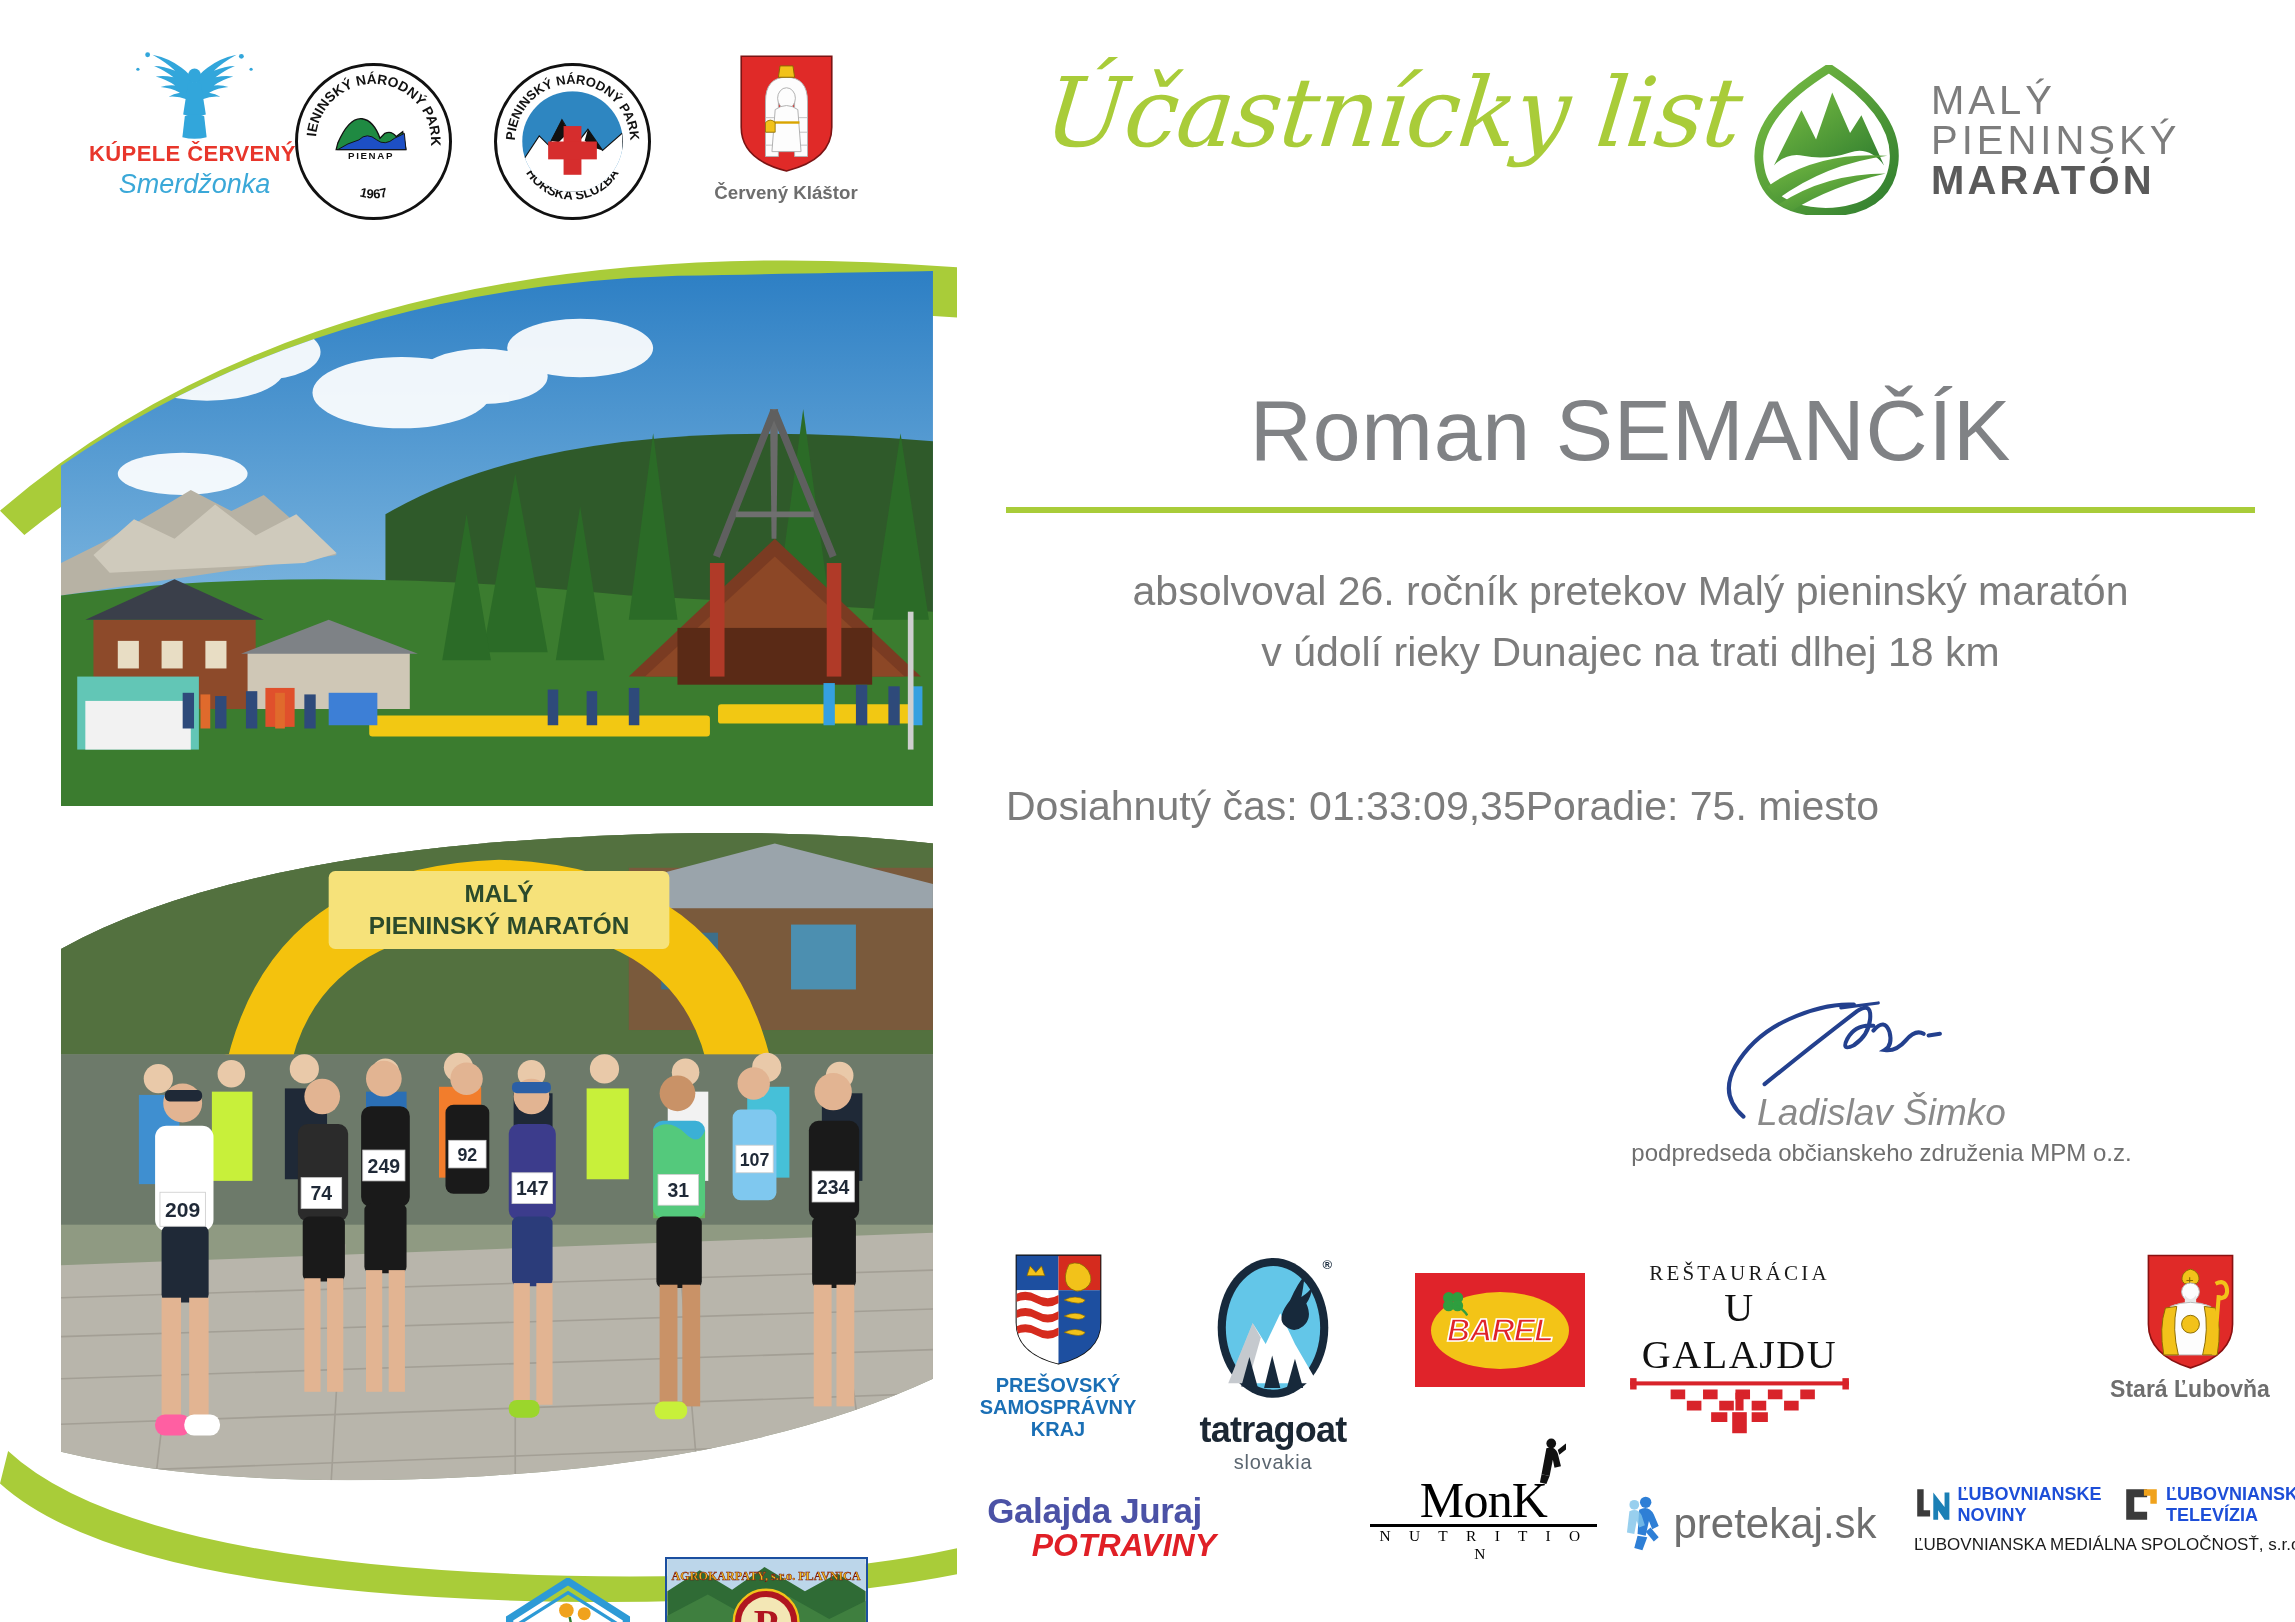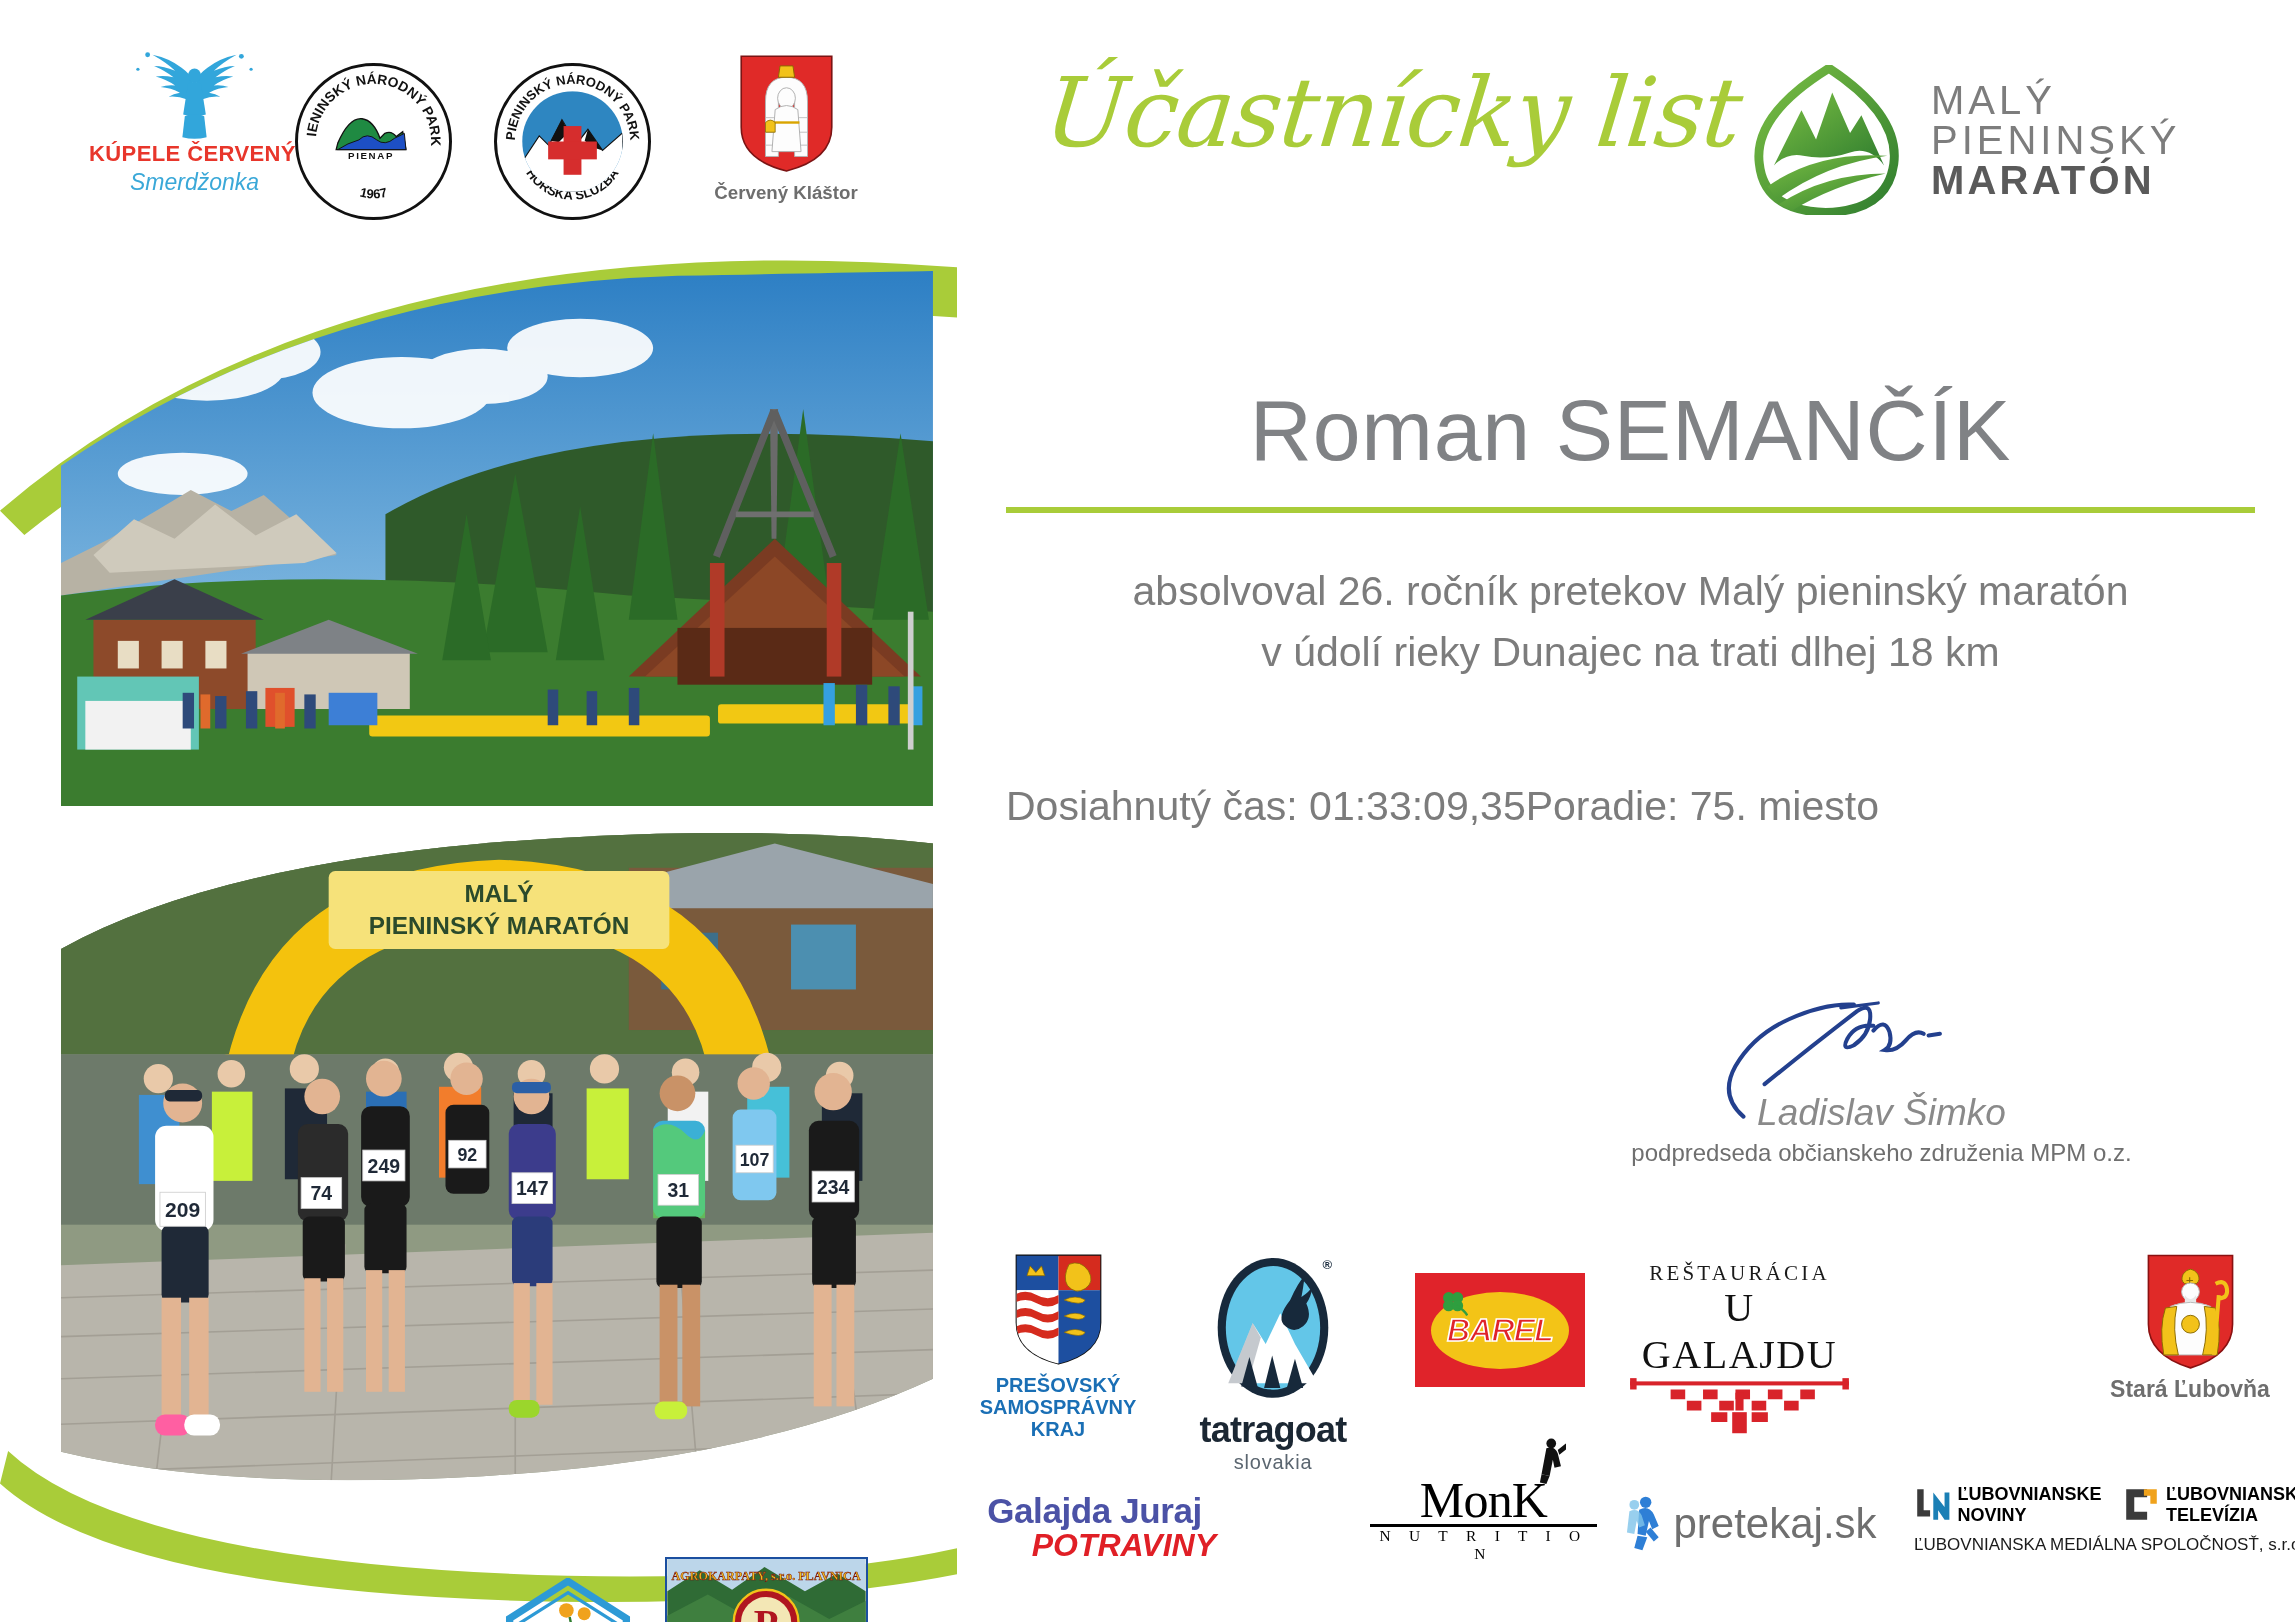--- a/index.html
+++ b/index.html
@@ -12,21 +12,21 @@
   }
   .page { position:absolute; inset:0; }
 
   
   .top-logos { position:absolute; left:89px; top:45px; width:892px; height:195px; }
   .logo-slot { position:absolute; text-align:center; }
 
   .kupele { left:0px; top:0px; width:211px; }
   .kupele .mark { height:96px; position:relative; }
   .kupele .l1 { font-size:22px; font-weight:bold; color:#e8362b; letter-spacing:0.4px; white-space:nowrap; }
-  .kupele .l2 { font-size:23px; color:#3aa8d8; font-style:italic; margin-top:1.6px; }
+  .kupele .l2 { font-size:27px; color:#3aa8d8; font-style:italic; margin-top:1.6px; }
 
   .pienap { left:203px; top:18px; width:162px; }
   .hs     { left:402px; top:18px; width:162px; }
   .cklas  { left:616px; top:8px; width:162px; }
   .cklas .cap { font-size:18.7px; font-weight:bold; color:#6e6e6e; margin-top:6.5px; }
 
   
   .seal { width:151px; height:151px; border-radius:50%; border:3.2px solid #111;
           position:relative; margin:0 auto; background:#fff; }
   .seal svg { position:absolute; inset:0; width:100%; height:100%; }
@@ -146,21 +146,21 @@
   .monk .m2 { font-size:15.4px; letter-spacing:7.3px; font-family:"Liberation Serif", serif; }
 
   .pretekaj { left:653px; top:11.4px; width:268px; display:flex; align-items:center; gap:6.5px; }
   .pretekaj .run { width:41px; height:57px; }
   .pretekaj .txt { font-size:42px; color:#6f6f6f; }
 
   .lms { left:941px; top:0px; width:381px; }
   .lms .top { display:flex; gap:21px; justify-content:flex-start; }
   .lms .brand { display:flex; align-items:center; gap:6.5px; }
   .lms .glyph { width:37px; height:37px; }
-  .lms .bt { font-size:18px; font-weight:bold; color:#000000; line-height:1.15; text-align:left; }
+  .lms .bt { font-size:18px; font-weight:bold; color:#1d4ed8; line-height:1.15; text-align:left; }
   .lms .foot { font-size:17px; color:#1a1a1a; margin-top:9.7px; text-align:center; white-space:nowrap; }
 </style>
 </head>
 <body>
 
 <div class="page">
 
   <div class="top-logos">
 
     <div class="logo-slot kupele">

